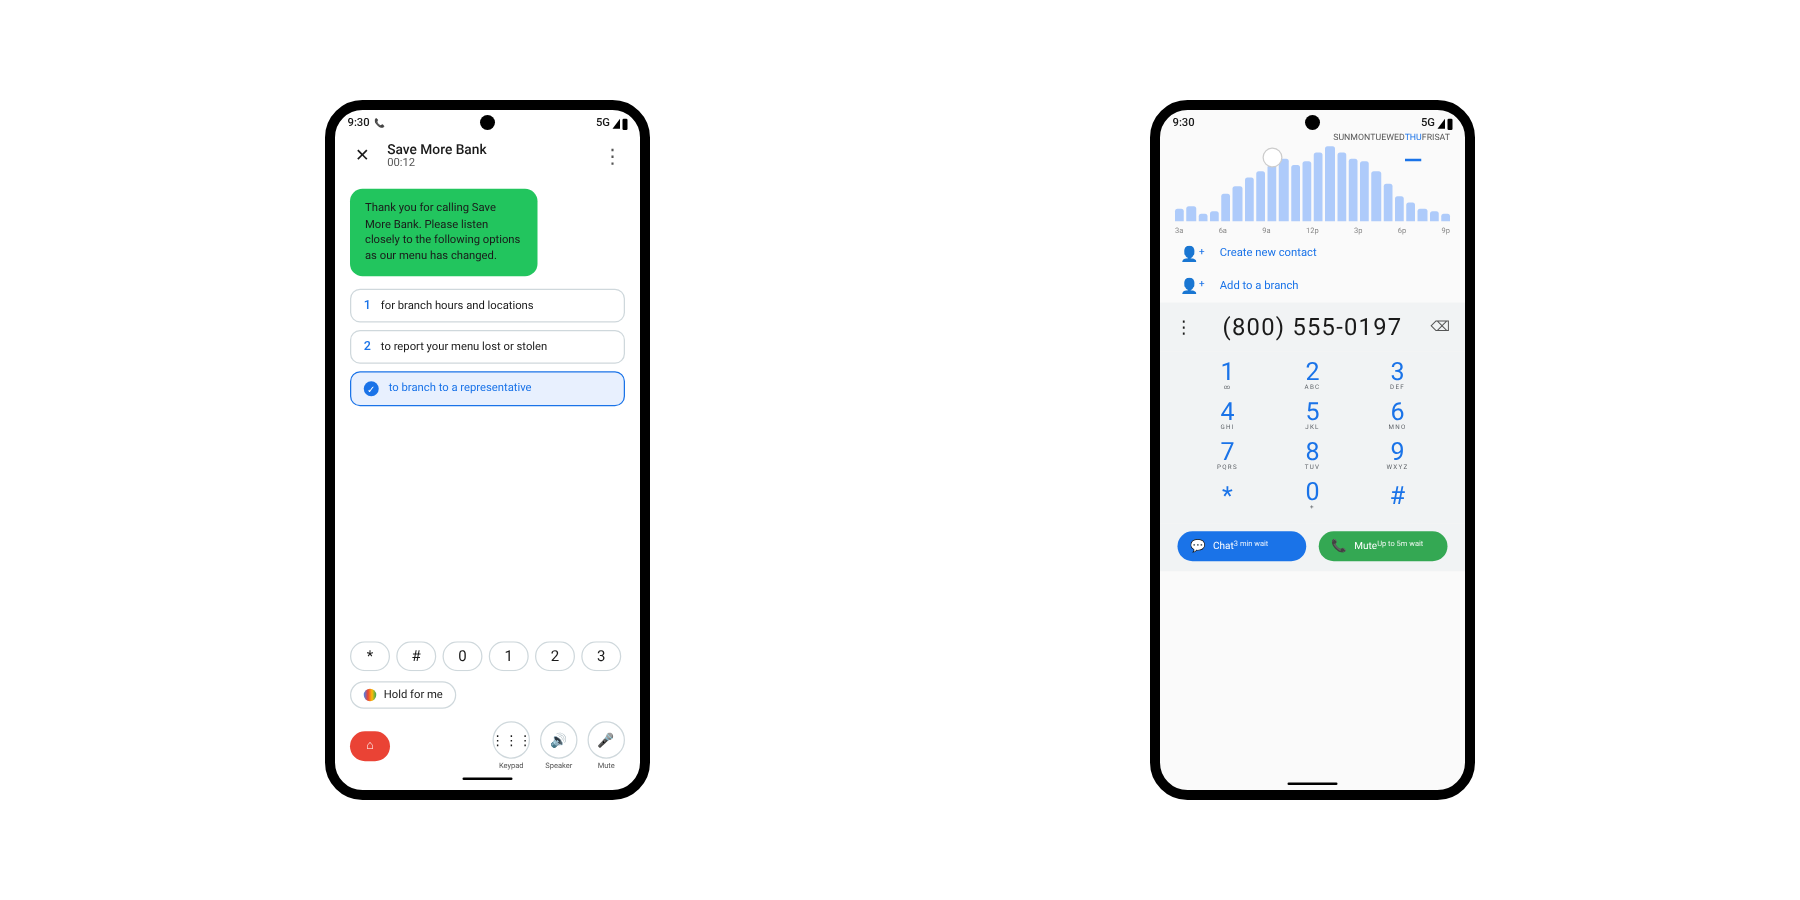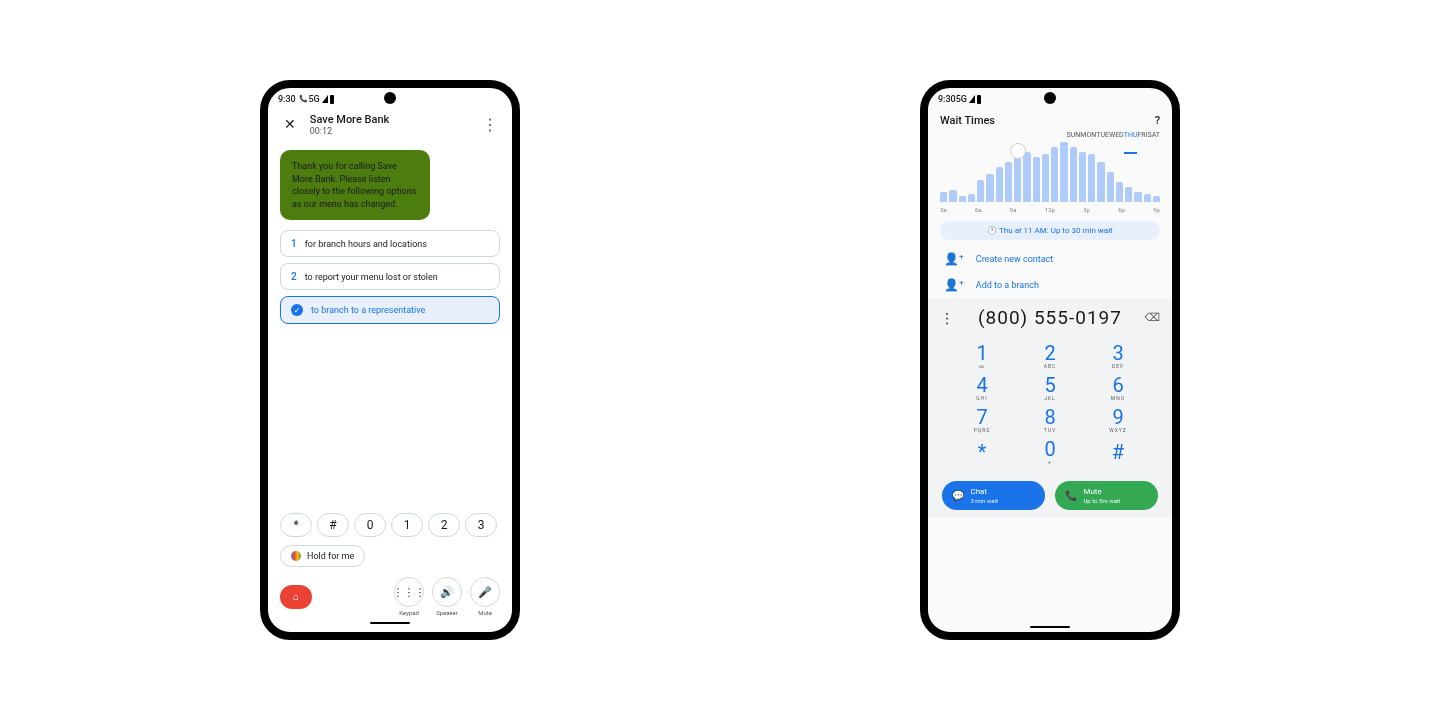--- a/index.html
+++ b/index.html
@@ -35,20 +35,21 @@
       top: 4px;
       left: 50%;
       transform: translateX(-50%);
       width: 12px;
       height: 12px;
       background: #000;
       border-radius: 50%;
     }
     .statusbar {
       display: flex;
+      justify-content: space-between;
       align-items: center;
       padding: 6px 10px 2px;
       font-size: 9px;
       font-weight: 500;
     }
     .status-left {
       display: flex;
       align-items: center;
       gap: 4px;
     }
@@ -95,21 +96,21 @@
     .call-timer {
       font-size: 9px;
       color: #555;
     }
     .more-dots {
       font-size: 16px;
       letter-spacing: 2px;
       color: #555;
     }
     .msg-bubble {
-      background: #4d7c0f;
+      background: #22c55e;
       border-radius: 10px;
       padding: 10px 12px;
       margin: 8px 12px 10px;
       font-size: 9px;
       line-height: 1.4;
       width: 150px;
     }
     .ivr-options {
       padding: 0 12px;
     }
@@ -371,21 +372,21 @@
       align-items: center;
       gap: 6px;
       color: #fff;
       font-size: 8px;
     }
     .fab-chat { background: #1a73e8; }
     .fab-call { background: #34a853; }
     .fab-icon {
       font-size: 10px;
     }
-    .fab-txt { display: flex; flex-direction: column; line-height: 1.2; }
+    .fab-txt { display: flex; line-height: 1.2; text-align: center; }
     .fab-sub { font-size: 6px; opacity: 0.9; }
     .nav-b {
       position: absolute;
       bottom: 4px;
       left: 50%;
       transform: translateX(-50%);
       width: 40px;
       height: 2px;
       background: #000;
       border-radius: 2px;
@@ -475,24 +476,20 @@
     <div class="status-left">
       <span>9:30</span>
     </div>
     <div class="status-right">
       <span>5G</span>
       <span class="signal-icon"></span>
       <span class="batt-icon"></span>
     </div>
   </div>
 
-  <div class="wt-title">
-    <span>Wait Times</span>
-    <span>?</span>
-  </div>
   <div class="days" id="days-row">
       <span class="day">SUN</span>
       <span class="day">MON</span>
       <span class="day">TUE</span>
       <span class="day">WED</span>
       <span class="day active">THU</span>
       <span class="day">FRI</span>
       <span class="day">SAT</span>
     </div>
   <div class="chart" id="chart">
@@ -524,24 +521,20 @@
   <div class="hours" id="hours-row">
       <span>3a</span>
       <span>6a</span>
       <span>9a</span>
       <span>12p</span>
       <span>3p</span>
       <span>6p</span>
       <span>9p</span>
     </div>
 
-  <div class="wait-banner">
-    <span>🕐</span>
-    <span>Thu at 11 AM: Up to 30 min wait</span>
-  </div>
 
   <div class="contact-row">
     <span class="contact-icon">👤⁺</span>
     <span>Create new contact</span>
   </div>
   <div class="contact-row">
     <span class="contact-icon">👤⁺</span>
     <span>Add to a branch</span>
   </div>
 

